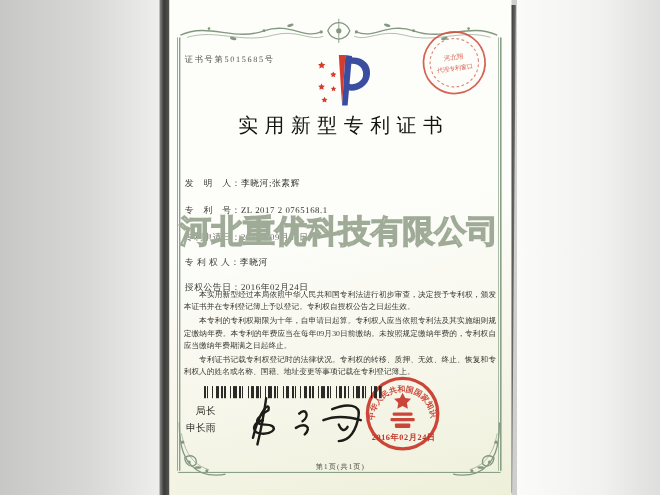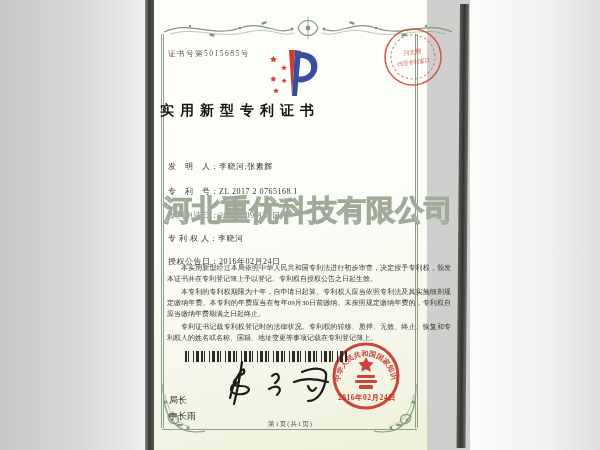--- a/index.html
+++ b/index.html
@@ -9,51 +9,51 @@
   .bg-left{position:absolute;left:0;top:0;width:148px;height:450px;
            background:linear-gradient(90deg,#c7c7c5 0%,#d8d8d6 55%,#efefed 100%);}
   .bg-right{position:absolute;left:470px;top:0;width:130px;height:450px;
             background:linear-gradient(90deg,#fbfbf9 0%,#f1f1ef 60%,#dededc 100%);}
   .edge-left{position:absolute;left:145px;top:0;width:9px;height:450px;
              background:linear-gradient(90deg,#8b8b89,#3a3a38 45%,#55554f);}
   .edge-right{position:absolute;left:460px;top:4px;width:9px;height:444px;
               background:linear-gradient(90deg,#5c5c58,#343432 50%,#6e6e6a);
               transform:rotate(.45deg);transform-origin:top center;}
   
-  .cert{position:absolute;left:154px;top:0;width:273px;height:450px;
+  .cert{position:absolute;left:154px;top:0;width:311px;height:450px;
         background:linear-gradient(168deg,#fdfdfa 45%,#f6f6ea 75%,#eef0da 100%);}
   .frame-side{position:absolute;top:34px;bottom:22px;width:3px;
       background:linear-gradient(90deg,#8aa188 0 1px,transparent 1px 2px,#8aa188 2px 3px);}
   .frame-side.l{left:7px;} .frame-side.r{right:9px;}
   .frame-bottom{position:absolute;left:8px;right:10px;bottom:20px;height:1px;background:#8aa188;}
   .ornament-top{position:absolute;left:6px;top:14px;width:296px;height:28px;}
   .corner{position:absolute;bottom:16px;width:46px;height:52px;}
   .corner.bl{left:6px;} .corner.br{right:8px;transform:scaleX(-1);}
   
   .certno{position:absolute;left:14px;top:49px;font-size:7.5px;letter-spacing:1.5px;color:#55554f;}
   .logo{position:absolute;left:50%;top:44px;transform:translateX(-50%);width:64px;height:58px;}
-  .title{position:absolute;left:0;top:102px;width:100%;text-align:left;
-         font-size:14px;font-weight:bold;color:#141412;letter-spacing:6px;text-indent:6px;}
+  .title{position:absolute;left:0;top:102px;width:100%;text-align:center;
+         font-size:18px;font-weight:normal;color:#141412;letter-spacing:6px;text-indent:6px;}
   .agency-stamp{position:absolute;left:228px;top:26px;width:62px;height:62px;opacity:.85;
                 transform:rotate(-8deg);}
   
   .field{position:absolute;left:14px;width:286px;font-size:8px;color:#3c3c38;
          letter-spacing:.5px;white-space:nowrap;}
   .fvalue{color:#34342f;}
   
   .bodytext{position:absolute;left:13px;top:263px;width:284px;font-size:7px;
             line-height:11px;color:#3a3a34;text-align:justify;}
   .bodytext p{margin:0 0 2px 0;text-indent:2em;}
   
   .barcode{position:absolute;left:31px;top:351px;width:162px;height:11px;
      background:
        repeating-linear-gradient(90deg,#2a2a26 0 2px,transparent 2px 3px,#2a2a26 3px 4px,
          transparent 4px 8px,#2a2a26 8px 9px,transparent 9px 11px,#2a2a26 11px 14px,
          transparent 14px 16px);}
-  .director{position:absolute;left:15px;top:392px;font-size:9px;color:#2e2e2a;line-height:16px;}
+  .director{position:absolute;left:15px;top:365px;font-size:9px;color:#2e2e2a;line-height:16px;text-align:right;}
   .signature{position:absolute;left:62px;top:358px;width:140px;height:52px;}
   .seal{position:absolute;left:177px;top:341px;width:70px;height:70px;opacity:.92;}
   .seal-date{position:absolute;left:167px;top:393px;width:92px;text-align:center;
              font-size:7.5px;color:#c03527;font-weight:bold;letter-spacing:.5px;}
   .footer{position:absolute;left:0;top:420px;width:100%;text-align:center;
           font-size:6.5px;color:#4a4a44;letter-spacing:1px;}
   
   .watermark{position:absolute;left:1px;top:191px;width:306px;text-align:center;
      font-size:29px;font-weight:bold;letter-spacing:0px;white-space:nowrap;z-index:9;
      color:rgba(255,255,255,.62);

